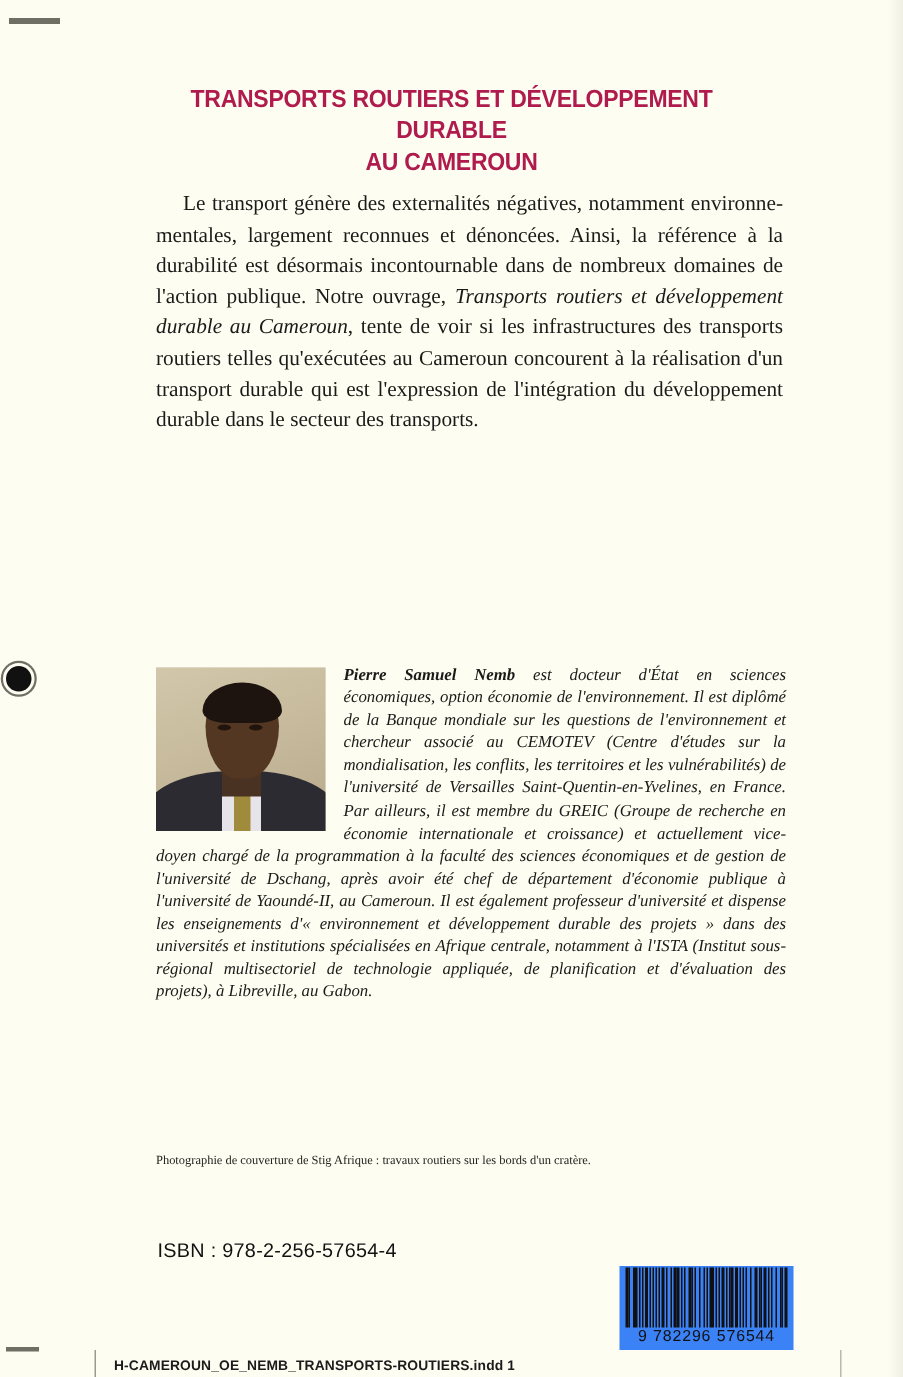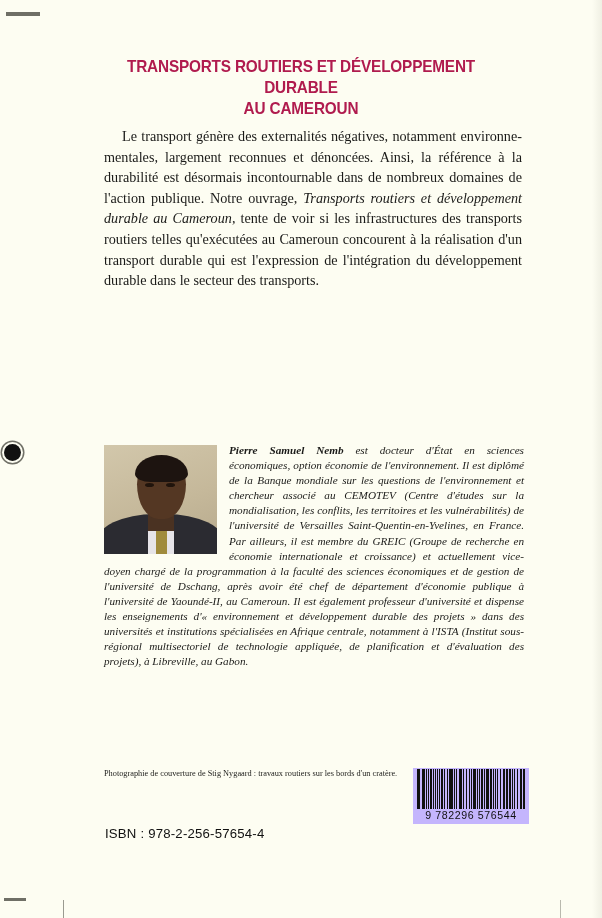--- a/index.html
+++ b/index.html
@@ -220,24 +220,24 @@
   #isbn {
     font-size: 13.2px;
     line-height: 20px;
     letter-spacing: .2px;
   }
 
   
   #barcode {
     position: absolute;
     left: 413px;
-    top: 768px;
+    top: 844px;
     width: 116px;
     height: 56px;
-    background: #c4b5fd;
+    background: #3b82f6;
   }
   #barcode-bars {
     position: absolute;
     left: 4px; top: 1px;
     width: 108px;
     height: 40px;
     display: flex;
     align-items: stretch;
     gap: 0;
   }
@@ -303,21 +303,21 @@
       <div class="ph-tie"></div>
       <div class="ph-neck"></div>
       <div class="ph-head"></div>
       <div class="ph-hair"></div>
       <div class="ph-eye-l"></div>
       <div class="ph-eye-r"></div>
     </div>
     <div id="author-bio"><span class="author-name">Pierre Samuel Nemb</span><span> est docteur d'État en sciences économiques, option économie de l'environnement. Il est diplômé de la Banque mondiale sur les questions de l'environnement et chercheur associé au CEMOTEV (Centre d'études sur la mondialisation, les conflits, les territoires et les vulnérabilités) de l'université de Versailles Saint-Quentin-en-Yvelines, en France. Par ailleurs, il est membre du GREIC (Groupe de recherche en économie internationale et croissance) et actuellement vice-doyen chargé de la programmation à la faculté des sciences économiques et de gestion de l'université de Dschang, après avoir été chef de département d'économie publique à l'université de Yaoundé-II, au Cameroun. Il est également professeur d'université et dispense les enseignements d'« environnement et développement durable des projets » dans des universités et institutions spécialisées en Afrique centrale, notamment à l'ISTA (Institut sous-régional multisectoriel de technologie appliquée, de planification et d'évaluation des projets), à Libreville, au Gabon.</span></div>
   </div>
 
-  <div id="photo-credit">Photographie de couverture de Stig Nygaard : travaux routiers sur les bords d'un cratère.</div>
+  <div id="photo-credit">Photographie de couverture de Stig Afrique : travaux routiers sur les bords d'un cratère.</div>
 
   <div id="price-isbn">
     <div id="isbn">ISBN : 978-2-256-57654-4</div>
   </div>
 
   <div id="barcode">
     <div id="barcode-bars">
         <i style="width: 0.510204%; background: rgb(17, 17, 17);"></i>
         <i style="width: 0.510204%; background: transparent;"></i>
         <i style="width: 0.510204%; background: rgb(17, 17, 17);"></i>
@@ -413,14 +413,15 @@
         <i style="width: 0.510204%; background: transparent;"></i>
         <i style="width: 1.02041%; background: rgb(17, 17, 17);"></i>
         <i style="width: 0.510204%; background: transparent;"></i>
         <i style="width: 0.510204%; background: rgb(17, 17, 17);"></i>
         <i style="width: 0.510204%; background: transparent;"></i>
         <i style="width: 0.510204%; background: rgb(17, 17, 17);"></i>
       </div>
     <div id="barcode-digits">9 782296 576544</div>
   </div>
 
+  <div id="print-footer">H-CAMEROUN_OE_NEMB_TRANSPORTS-ROUTIERS.indd   1</div>
 
 </div>
 
 </body></html>

